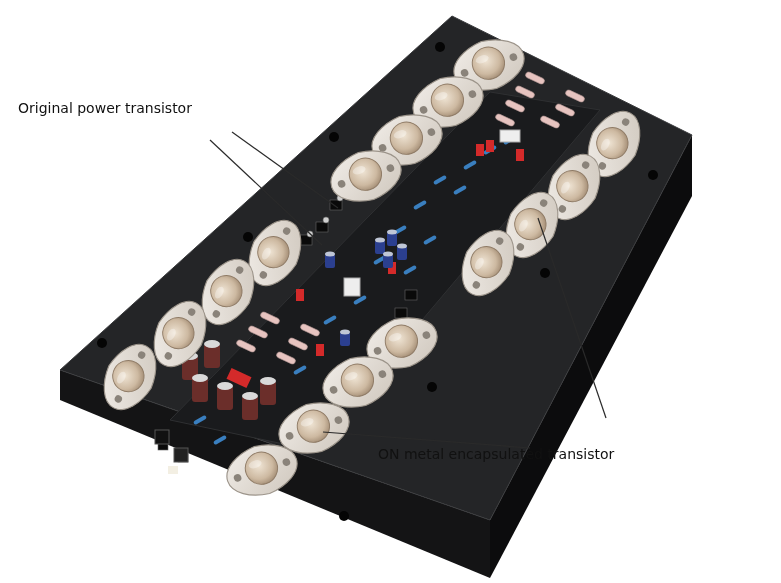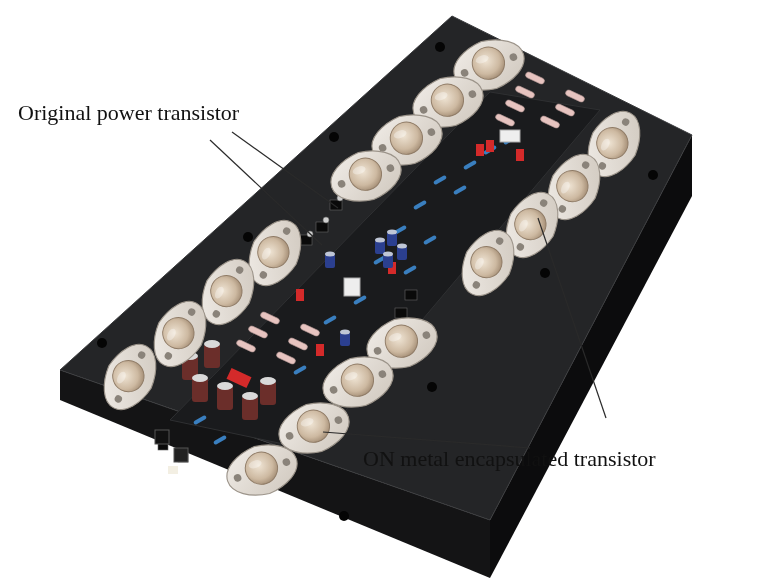--- a/index.html
+++ b/index.html
@@ -1,20 +1,20 @@
 <!DOCTYPE html>
 <html><head>
 <meta charset="utf-8">
 <style>
   html, body { margin:0; padding:0; background:#ffffff; }
   body { width:781px; height:583px; position:relative; overflow:hidden; font-family:"DejaVu Sans", sans-serif; }
   #photo { position:absolute; left:0; top:0; width:781px; height:583px; }
-  .label { position:absolute; color:#111; font-size:22px; white-space:nowrap; letter-spacing:0px;font-family:Liberation Serif, serif; }
+  .label { position:absolute; color:#111; font-size:14px; white-space:nowrap; letter-spacing:0px; }
   #label-original { left:18px; top:100px; }
-  #label-on { left:363px; top:446px; }
+  #label-on { left:378px; top:446px; }
 </style>
 </head>
 <body>
 
 <svg id="photo" viewBox="0 0 781 583" xmlns="http://www.w3.org/2000/svg">
   <defs>
     <radialGradient id="capGrad" cx="45%" cy="40%" r="60%">
       <stop offset="0%" stop-color="#efe4d4"></stop>
       <stop offset="70%" stop-color="#cdb9a1"></stop>
       <stop offset="100%" stop-color="#a8927a"></stop>

